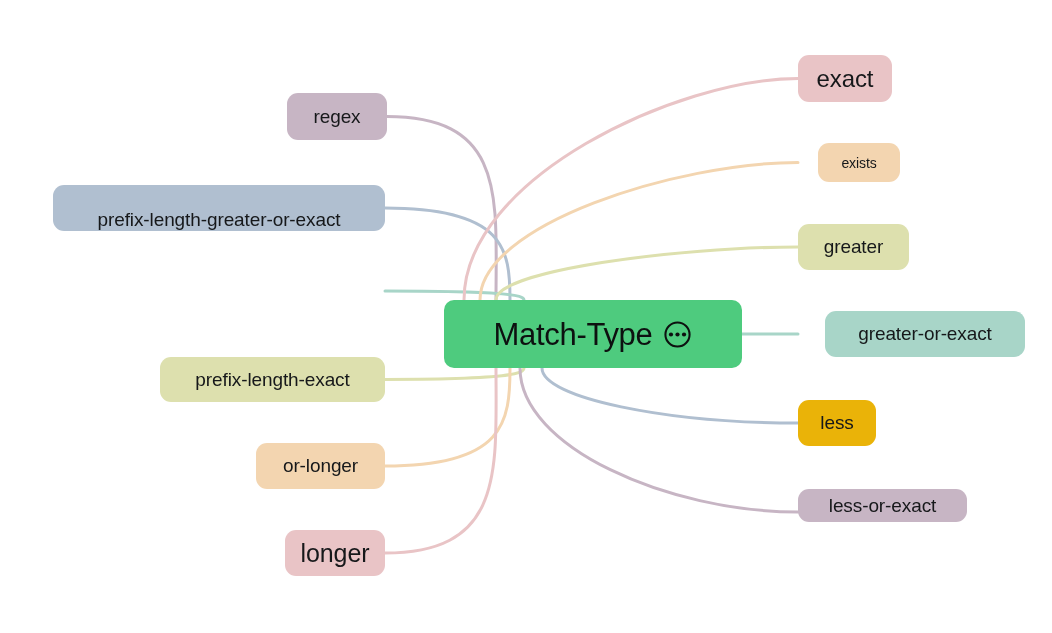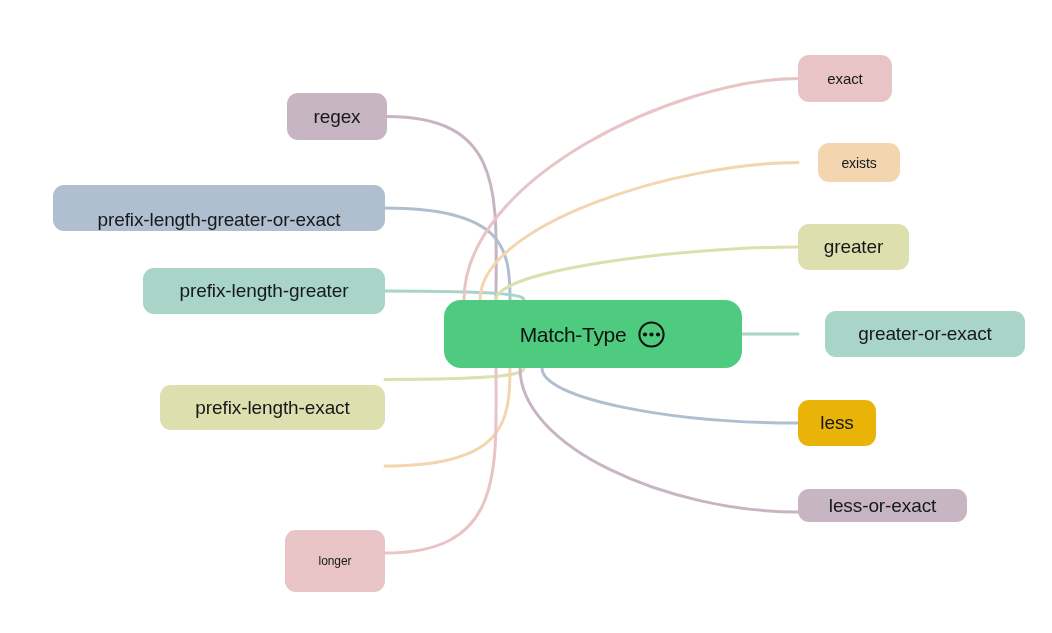--- a/index.html
+++ b/index.html
@@ -34,23 +34,23 @@
     border-radius: 11px;
     color: #16181a;
     letter-spacing: -0.1px;
     white-space: nowrap;
     font-weight: 400;
   }
   .node-label {
     display: block;
   }
   .center-node {
-    border-radius: 17px;
+    border-radius: 10px;
     color: #0d1110;
-    font-size: 21px;
+    font-size: 31px;
     letter-spacing: -0.3px;
     gap: 11px;
   }
   .center-node .node-label {
     line-height: 1;
   }
   .ellipsis-icon {
     width: 29px;
     height: 29px;
     flex: 0 0 auto;
@@ -74,30 +74,30 @@
       <path d="M 798 334 C 748 334, 792 334, 742 334" fill="none" stroke="#a8d5c8" stroke-width="3" stroke-linecap="round"></path>
       <path d="M 798 423 C 668 423, 542 398.25, 542 368" fill="none" stroke="#b0bfd0" stroke-width="3" stroke-linecap="round"></path>
       <path d="M 798 512 C 668 512, 520 447.2, 520 368" fill="none" stroke="#c7b5c4" stroke-width="3" stroke-linecap="round"></path>
     </svg>
 <div class="node" style="left: 287px; top: 93px; width: 100px; height: 47px; background: rgb(199, 181, 196); font-size: 19px;">
       <span class="node-label">regex</span>
     </div>
     <div class="node" style="left: 53px; top: 185px; width: 332px; height: 46px; background: rgb(176, 191, 208); font-size: 19px; align-items: flex-end;">
       <span class="node-label">prefix-length-greater-or-exact</span>
     </div>
-    <div class="node" style="left: 143px; top: 268px; width: 242px; height: 46px; background: rgb(168, 213, 200); font-size: 19px;">
-      <span class="node-label">prefix-length-greater</span>
-    </div>
-    <div class="node" style="left: 160px; top: 357px; width: 225px; height: 45px; background: rgb(221, 224, 174); font-size: 19px; margin-top: 28px;">
+    <div class="node" style="left: 160px; top: 357px; width: 225px; height: 45px; background: rgb(221, 224, 174); font-size: 19px;">
       <span class="node-label">prefix-length-exact</span>
     </div>
-    <div class="node" style="left: 285px; top: 530px; width: 100px; height: 62px; background: rgb(233, 196, 198); font-size: 12px;">
+    <div class="node" style="left: 256px; top: 443px; width: 129px; height: 46px; background: rgb(243, 213, 176); font-size: 19px;">
+      <span class="node-label">or-longer</span>
+    </div>
+    <div class="node" style="left: 285px; top: 530px; width: 100px; height: 46px; background: rgb(233, 196, 198); font-size: 25px;">
       <span class="node-label">longer</span>
     </div>
-    <div class="node" style="left: 798px; top: 55px; width: 94px; height: 47px; background: rgb(233, 196, 198); font-size: 15px; text-align: right;">
+    <div class="node" style="left: 798px; top: 55px; width: 94px; height: 47px; background: rgb(233, 196, 198); font-size: 24px; text-align: right;">
       <span class="node-label">exact</span>
     </div>
     <div class="node" style="left: 818px; top: 143px; width: 82px; height: 39px; background: rgb(243, 213, 176); font-size: 14px;">
       <span class="node-label">exists</span>
     </div>
     <div class="node" style="left: 798px; top: 224px; width: 111px; height: 46px; background: rgb(221, 224, 174); font-size: 19px;">
       <span class="node-label">greater</span>
     </div>
     <div class="node" style="left: 798px; top: 311px; width: 200px; height: 46px; background: rgb(168, 213, 200); font-size: 19px; margin-left: 27px;">
       <span class="node-label">greater-or-exact</span>

